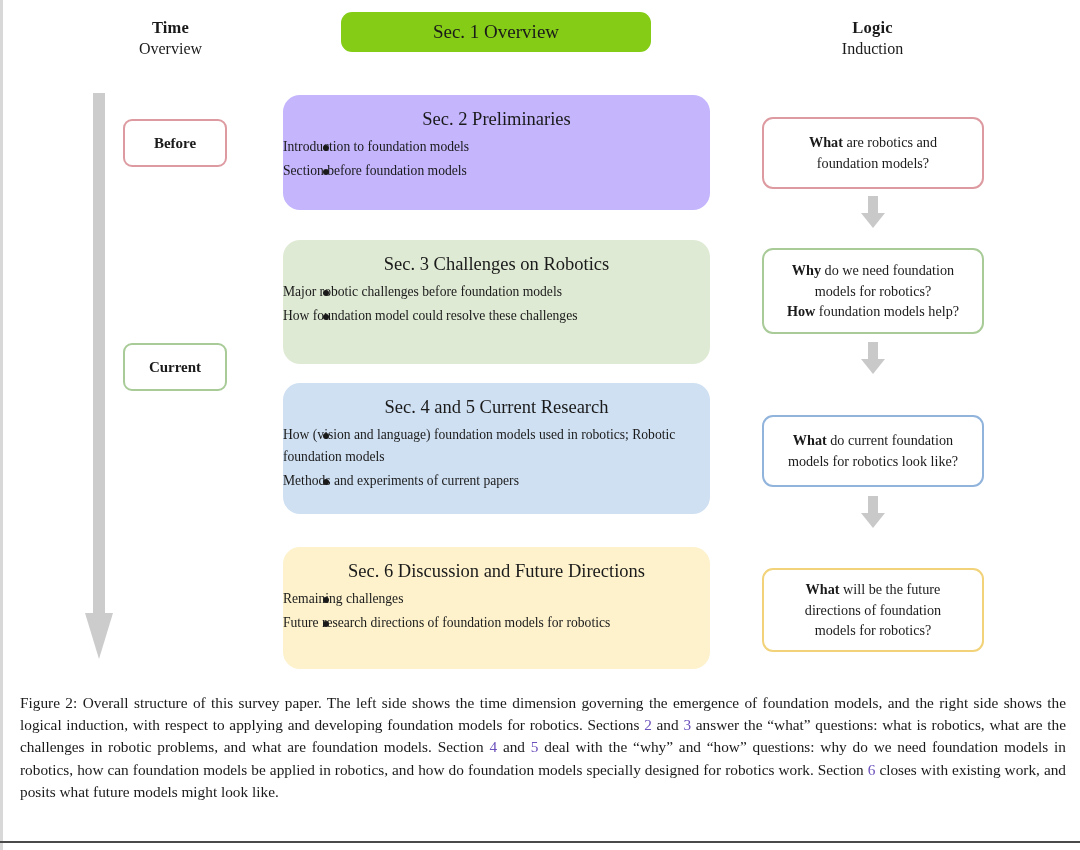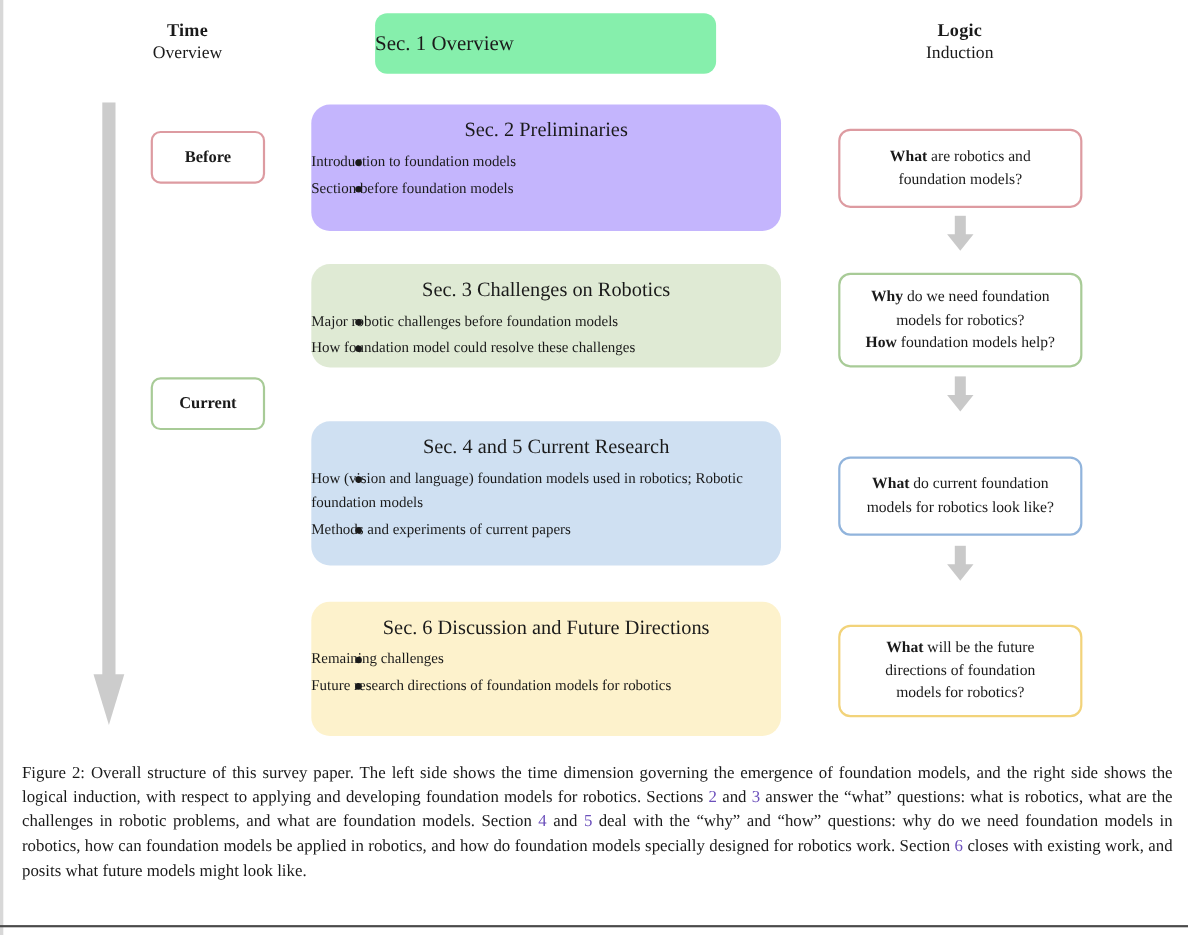--- a/index.html
+++ b/index.html
@@ -15,32 +15,32 @@
 
   
   .col-head{position:absolute;text-align:center;line-height:1.25;}
   .col-head .main{font-weight:bold;font-size:16.5px;letter-spacing:.2px;}
   .col-head .sub{font-size:16px;}
   #time-head{left:88px;top:18px;width:165px;}
   #logic-head{left:790px;top:18px;width:165px;}
 
   
   #overview-box{
-    position:absolute;left:341px;top:12px;width:310px;height:55px;
-    background:#86efac;border-radius:11px;
-    display:flex;align-items:center;
+    position:absolute;left:341px;top:12px;width:310px;height:40px;
+    background:#84cc16;border-radius:11px;
+    display:flex;align-items:center;justify-content:center;
     font-size:19px;
   }
 
   
   #timeline-arrow{position:absolute;left:82px;top:93px;width:34px;height:570px;}
 
   
   .time-pill{
-    position:absolute;left:137px;width:100px;height:44px;
+    position:absolute;left:123px;width:100px;height:44px;
     background:#ffffff;border:2.6px solid #ccc;border-radius:9px;
     display:flex;align-items:center;justify-content:center;
     font-weight:bold;font-size:15px;font-family:Liberation Serif, serif;
   }
   #pill-before{top:119px;border-color:#dd9ba1;}
   #pill-current{top:343px;border-color:#a8cb97;}
   #pill-future{top:547px;border-color:#91b4dc;}
 
   
   .sec-card{
@@ -55,21 +55,21 @@
     font-size:13.6px;
     line-height:1.62;
     margin:2px 0;
     padding-right:22px;
   }
   .sec-list li::before{
     content:"";position:absolute;left:40px;top:9px;
     width:6px;height:6px;border-radius:50%;background:#1a1a1a;
   }
   #sec2{top:95px;height:115px;background:#c4b5fd;}
-  #sec3{top:240px;height:94px;background:#dfead4;}
+  #sec3{top:240px;height:124px;background:#dfead4;}
   #sec4{top:383px;height:131px;background:#cfe0f2;}
   #sec6{top:547px;height:122px;background:#fdf2cc;}
 
   
   .q-box{
     position:absolute;left:762px;width:222px;
     background:#ffffff;border:2.6px solid #ccc;border-radius:11px;
     display:flex;align-items:center;justify-content:center;
     text-align:center;font-size:14.2px;line-height:1.45;
     box-sizing:border-box;padding:6px 10px;

